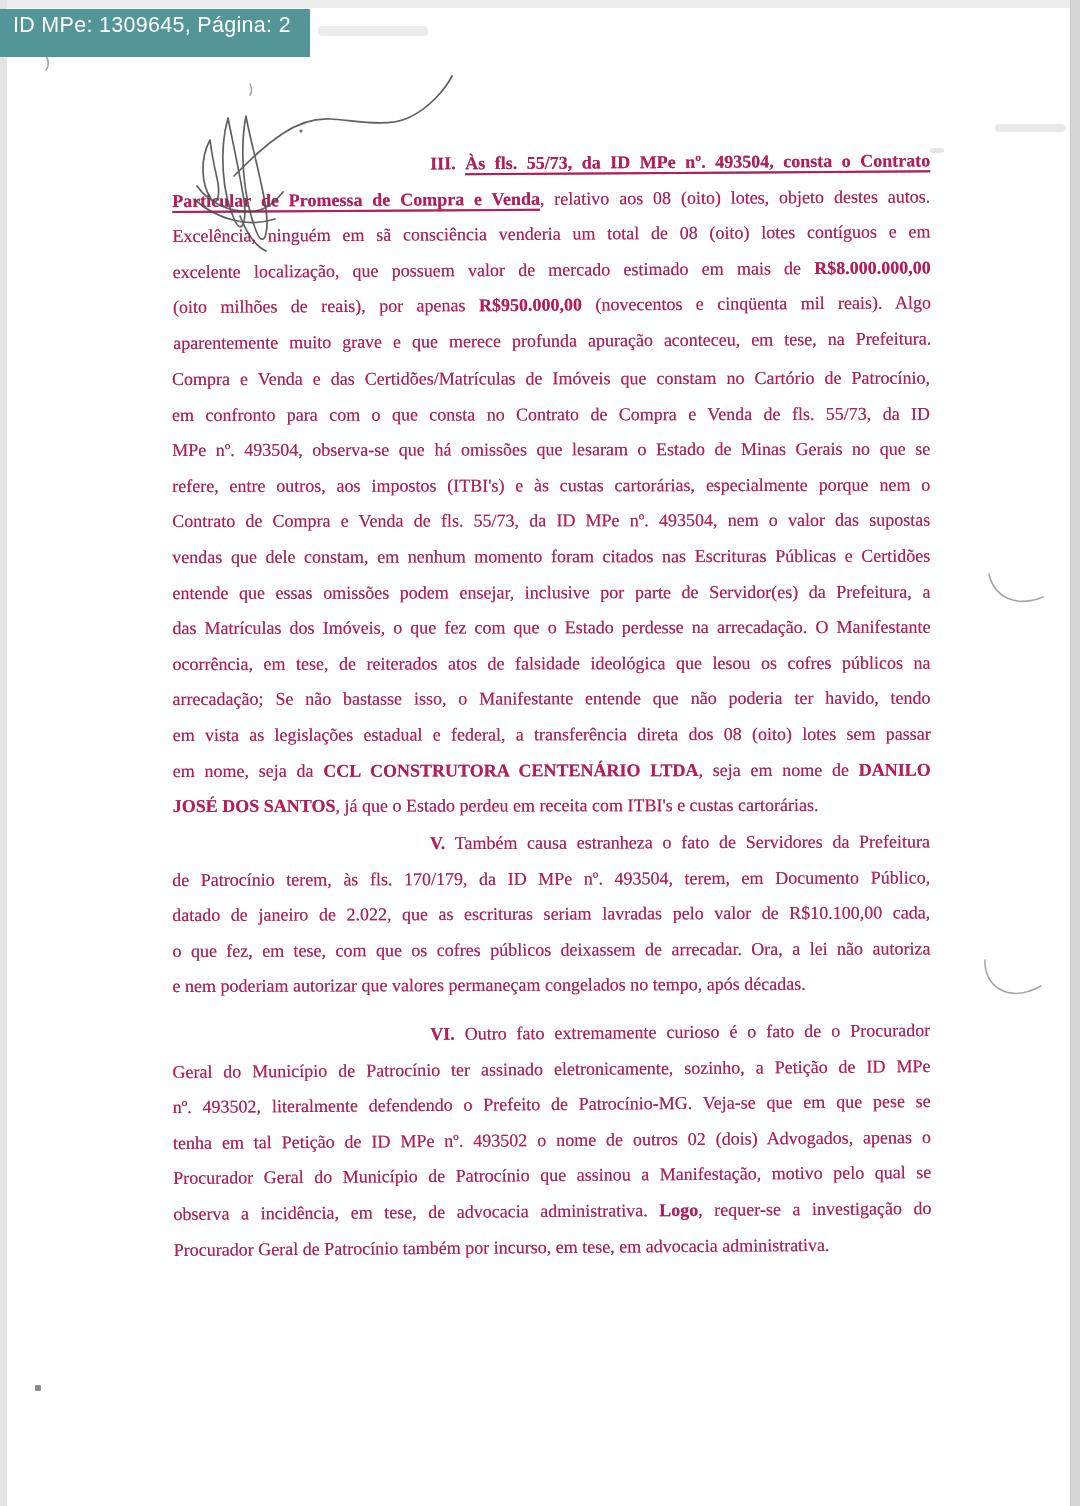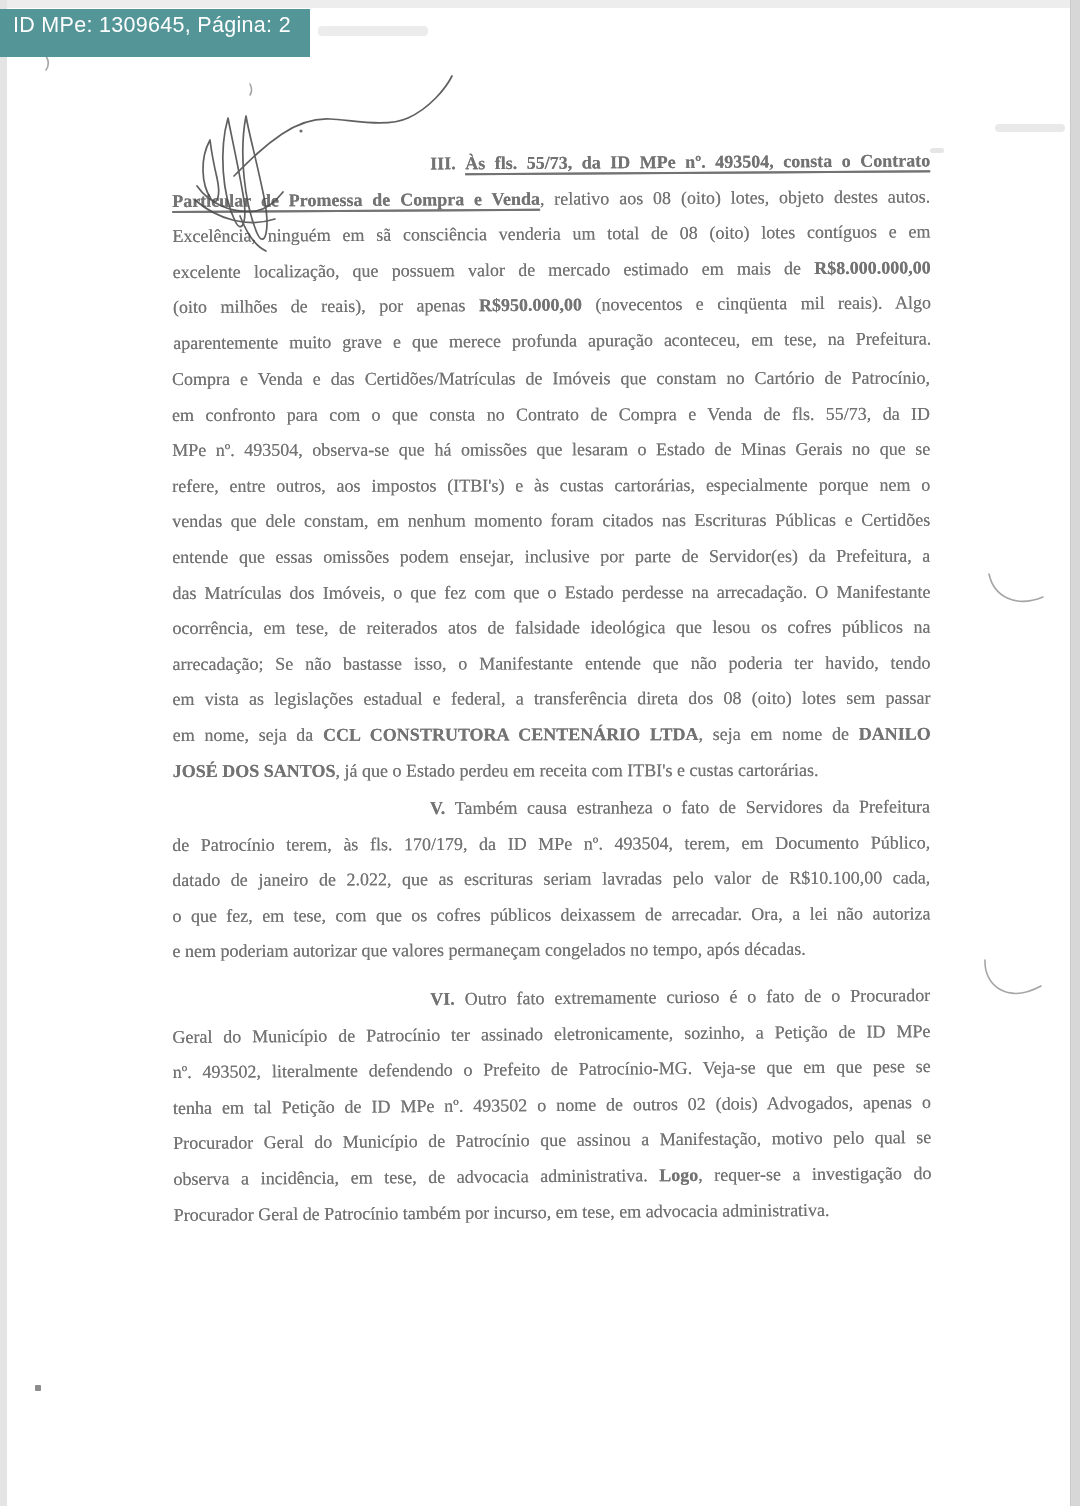--- a/index.html
+++ b/index.html
@@ -17,21 +17,21 @@
     position:absolute;left:0;top:9px;height:34px;z-index:5;
     display:flex;align-items:center;
     padding:0 19px 14px 13px;
     background:#549698;color:#ffffff;
     font:400 21.5px/1 "Liberation Sans","DejaVu Sans",sans-serif;
     letter-spacing:.3px;
   }
   
   .doc{
     position:absolute;left:172px;top:148px;width:758px;
-    color:#737373;
+    color:#be185d;
     font-size:18px;line-height:35.6px;
     text-shadow:0 0 .5px rgba(25,25,25,.55);
   }
   .para{margin:0;transform-origin:left top;}
   .line{height:35.6px;text-align:justify;text-align-last:justify;}
   .line.first{text-indent:258px;}
   .line.lastline{text-align-last:left;}
   .b{font-weight:700;}
   .u{text-decoration:underline;text-decoration-thickness:2px;text-underline-offset:3.5px;}
   
@@ -54,20 +54,21 @@
       <div class="line"><span>Excelência, ninguém em sã consciência venderia um total de 08 (oito) lotes contíguos e em</span></div>
       <div class="line"><span>excelente localização, que possuem valor de mercado estimado em mais de </span><span class="b">R$8.000.000,00</span></div>
       <div class="line"><span>(oito milhões de reais), por apenas </span><span class="b">R$950.000,00</span><span> (novecentos e cinqüenta mil reais). Algo</span></div>
       <div class="line"><span>aparentemente muito grave e que merece profunda apuração aconteceu, em tese, na Prefeitura.</span></div>
     </div>
     <div class="para" style="transform: rotate(-0.1deg);">
       <div class="line"><span>Compra e Venda e das Certidões/Matrículas de Imóveis que constam no Cartório de Patrocínio,</span></div>
       <div class="line"><span>em confronto para com o que consta no Contrato de Compra e Venda de fls. 55/73, da ID</span></div>
       <div class="line"><span>MPe nº. 493504, observa-se que há omissões que lesaram o Estado de Minas Gerais no que se</span></div>
       <div class="line"><span>refere, entre outros, aos impostos (ITBI's) e às custas cartorárias, especialmente porque nem o</span></div>
+      <div class="line"><span>Contrato de Compra e Venda de fls. 55/73, da ID MPe nº. 493504, nem o valor das supostas</span></div>
       <div class="line"><span>vendas que dele constam, em nenhum momento foram citados nas Escrituras Públicas e Certidões</span></div>
       <div class="line"><span>entende que essas omissões podem ensejar, inclusive por parte de Servidor(es) da Prefeitura, a</span></div>
       <div class="line"><span>das Matrículas dos Imóveis, o que fez com que o Estado perdesse na arrecadação. O Manifestante</span></div>
       <div class="line"><span>ocorrência, em tese, de reiterados atos de falsidade ideológica que lesou os cofres públicos na</span></div>
       <div class="line"><span>arrecadação; Se não bastasse isso, o Manifestante entende que não poderia ter havido, tendo</span></div>
       <div class="line"><span>em vista as legislações estadual e federal, a transferência direta dos 08 (oito) lotes sem passar</span></div>
       <div class="line"><span>em nome, seja da </span><span class="b">CCL CONSTRUTORA CENTENÁRIO LTDA</span><span>, seja em nome de </span><span class="b">DANILO</span></div>
       <div class="line lastline"><span class="b">JOSÉ DOS SANTOS</span><span>, já que o Estado perdeu em receita com ITBI's e custas cartorárias.</span></div>
     </div>
     <div class="para" style="margin-top: 3px; transform: rotate(-0.2deg);">

